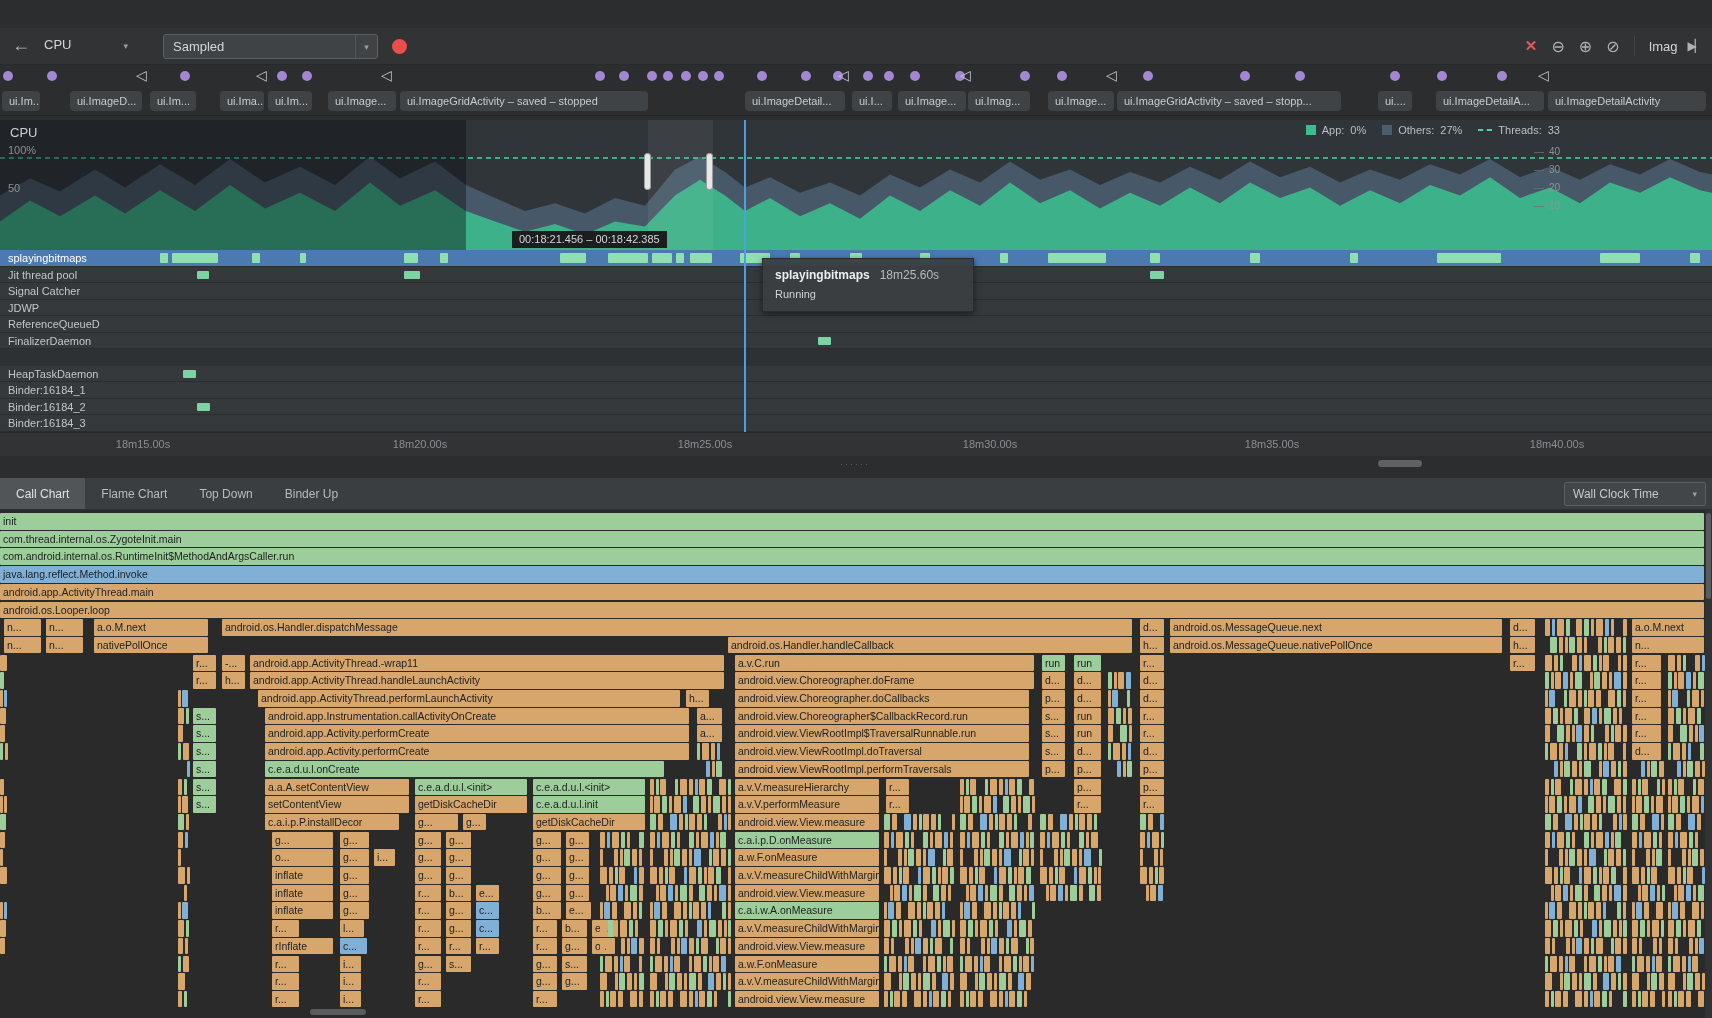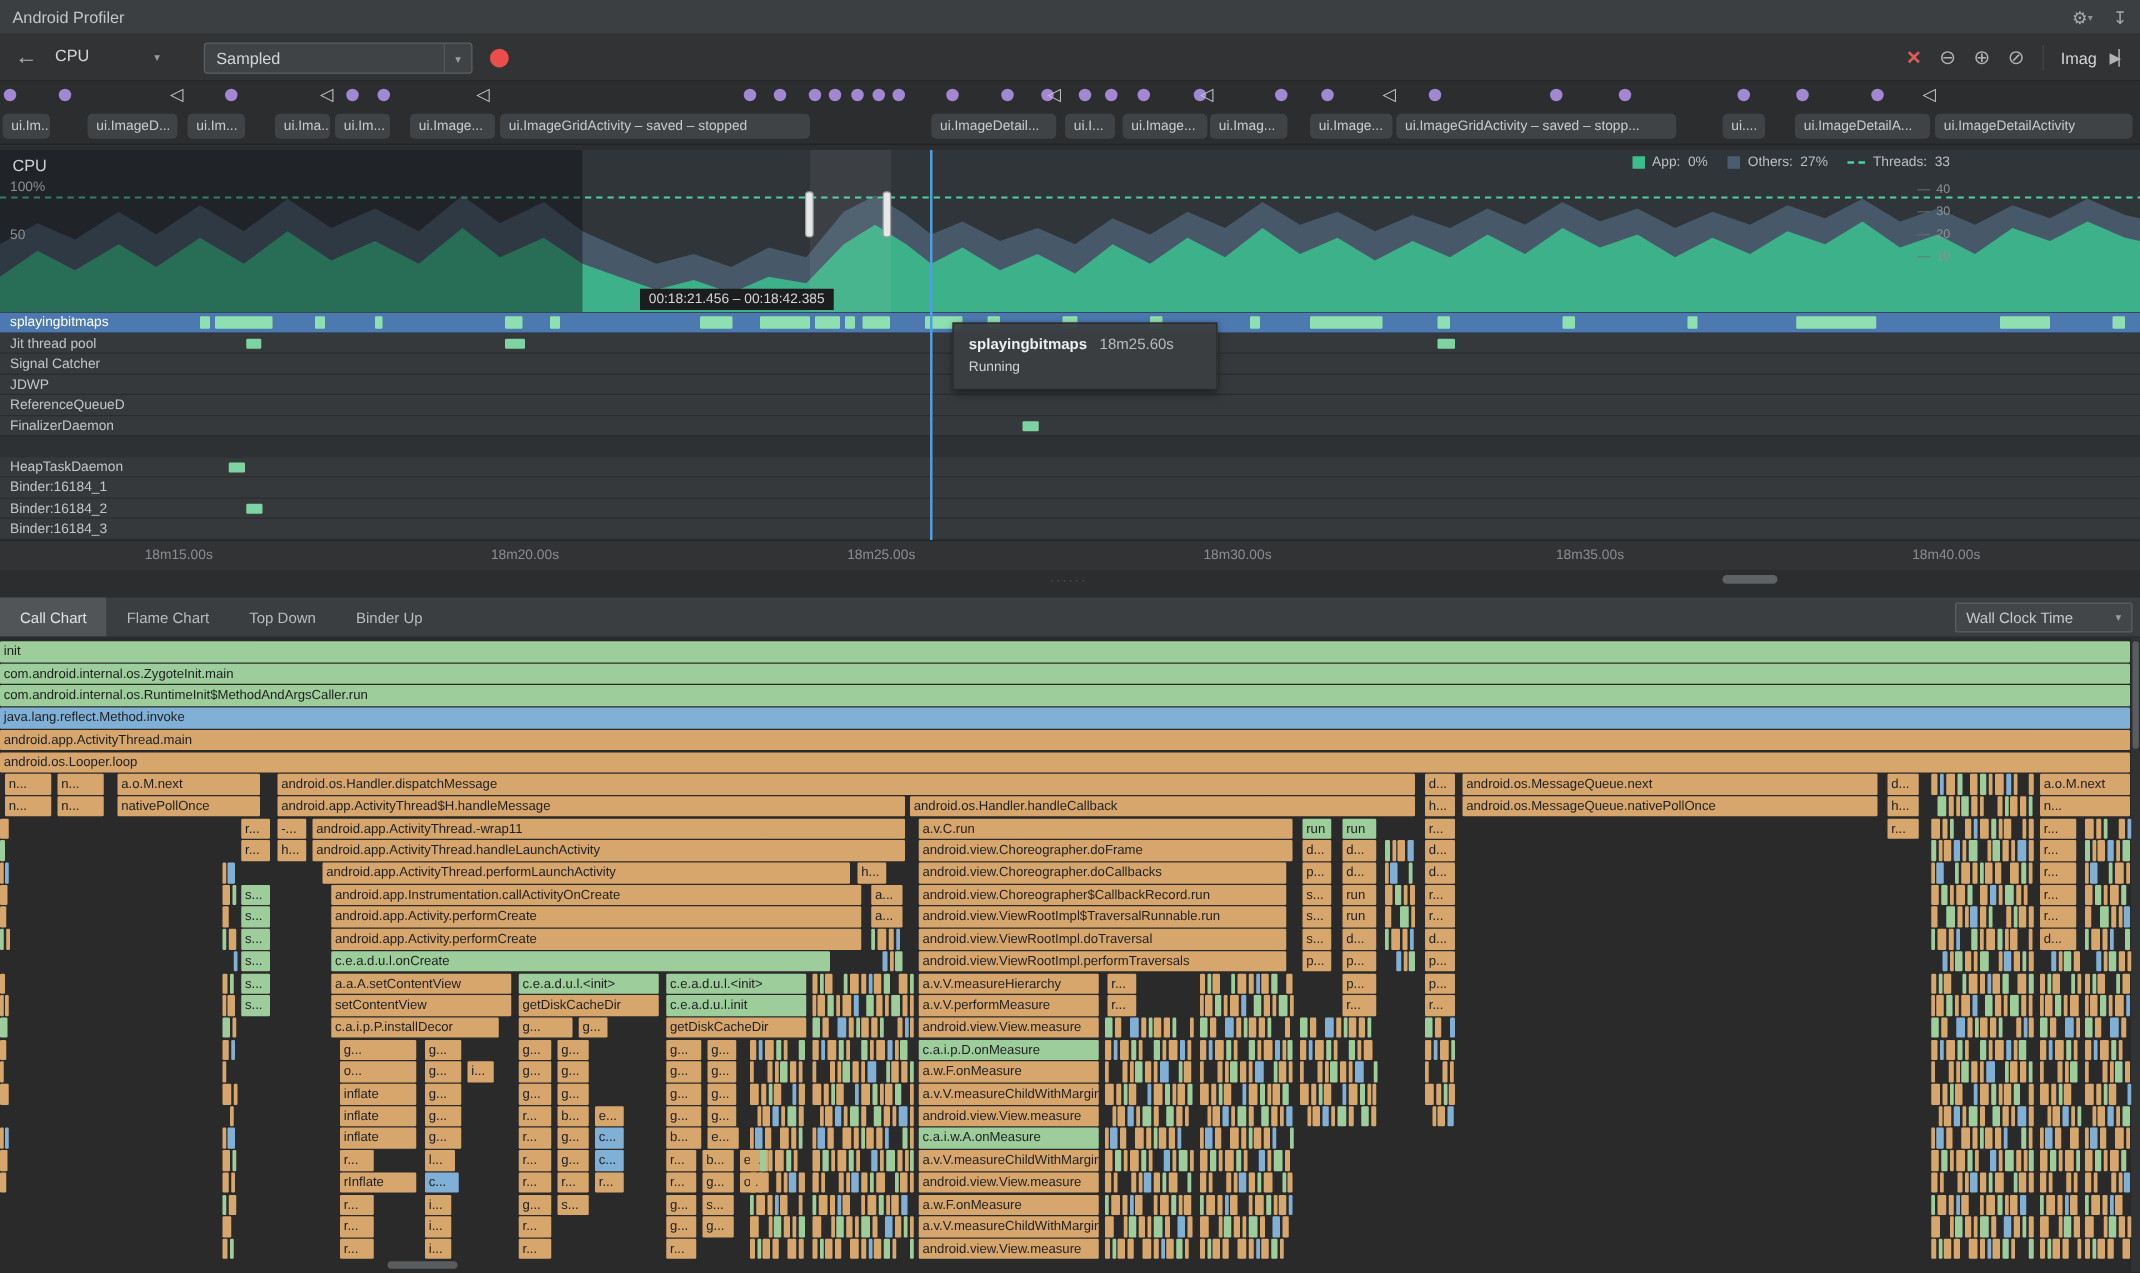--- a/index.html
+++ b/index.html
@@ -108,27 +108,20 @@
           padding-left:3px;white-space:nowrap;overflow:hidden;border-radius:1px;}
   .vtrack{position:absolute;right:0;top:0;width:7px;height:100%;background:#303234;}
   .vthumb{position:absolute;right:1px;top:3px;width:5px;height:86px;background:#595d60;border-radius:3px;}
   .hthumb{position:absolute;left:310px;top:499px;width:56px;height:6px;background:#595d60;border-radius:3px;}
 </style>
 </head>
 <body>
 
 <div id="app">
 
-  <div class="titlebar">
-    <span class="tb-title">Android Profiler</span>
-    <div class="tb-icons">
-      <span class="icon">⚙<span class="mini-caret">▾</span></span>
-      <span class="icon">↧</span>
-    </div>
-  </div>
 
   <div class="toolbar">
     <span class="back">←</span>
     <div class="session-select">
       <span>CPU</span><span class="caret">▾</span>
     </div>
     <div class="combo">
       <span>Sampled</span>
       <span class="combo-caret">▾</span>
     </div>
@@ -347,37 +340,36 @@
       <span class="caret">▾</span>
     </span>
   </div>
 
   <div class="callchart" id="callchart">
     <div class="vtrack">
       <div class="vthumb"></div>
     </div>
     <div class="hthumb"></div>
   <div class="cblock" style="left: 0px; top: 3px; width: 1704px; background: rgb(156, 205, 154);">init</div>
-      <div class="cblock" style="left: 0px; top: 20.7px; width: 1704px; background: rgb(156, 205, 154);">com.android.internal.os.ZygoteInit.main</div>
+      <div class="cblock" style="left: 0px; top: 20.7px; width: 1704px; background: rgb(156, 205, 154);">com.thread.internal.os.ZygoteInit.main</div>
       <div class="cblock" style="left: 0px; top: 38.4px; width: 1704px; background: rgb(156, 205, 154);">com.android.internal.os.RuntimeInit$MethodAndArgsCaller.run</div>
       <div class="cblock" style="left: 0px; top: 73.8px; width: 1704px; background: rgb(215, 166, 109);">android.app.ActivityThread.main</div>
       <div class="cblock" style="left: 0px; top: 56.1px; width: 1704px; background: rgb(129, 176, 214);">java.lang.reflect.Method.invoke</div>
       <div class="cblock" style="left: 0px; top: 91.5px; width: 1704px; background: rgb(215, 166, 109);">android.os.Looper.loop</div>
       <div class="cblock" style="left: 4px; top: 109.2px; width: 37px; background: rgb(215, 166, 109);">n...</div>
       <div class="cblock" style="left: 46px; top: 109.2px; width: 37px; background: rgb(215, 166, 109);">n...</div>
       <div class="cblock" style="left: 94px; top: 109.2px; width: 114px; background: rgb(215, 166, 109);">a.o.M.next</div>
       <div class="cblock" style="left: 222px; top: 109.2px; width: 910px; background: rgb(215, 166, 109);">android.os.Handler.dispatchMessage</div>
       <div class="cblock" style="left: 1140px; top: 109.2px; width: 24px; background: rgb(215, 166, 109);">d...</div>
       <div class="cblock" style="left: 1170px; top: 109.2px; width: 332px; background: rgb(215, 166, 109);">android.os.MessageQueue.next</div>
       <div class="cblock" style="left: 1510px; top: 109.2px; width: 25px; background: rgb(215, 166, 109);">d...</div>
       <div class="cblock" style="left: 1632px; top: 109.2px; width: 72px; background: rgb(215, 166, 109);">a.o.M.next</div>
       <div class="cblock" style="left: 4px; top: 126.9px; width: 37px; background: rgb(215, 166, 109);">n...</div>
       <div class="cblock" style="left: 46px; top: 126.9px; width: 37px; background: rgb(215, 166, 109);">n...</div>
       <div class="cblock" style="left: 94px; top: 126.9px; width: 114px; background: rgb(215, 166, 109);">nativePollOnce</div>
-      <div class="cblock" style="left: 222px; top: 126.9px; width: 502px; background: rgb(215, 166, 109);">android.app.ActivityThread$H.handleMessage</div>
       <div class="cblock" style="left: 728px; top: 126.9px; width: 404px; background: rgb(215, 166, 109);">android.os.Handler.handleCallback</div>
       <div class="cblock" style="left: 1140px; top: 126.9px; width: 24px; background: rgb(215, 166, 109);">h...</div>
       <div class="cblock" style="left: 1170px; top: 126.9px; width: 332px; background: rgb(215, 166, 109);">android.os.MessageQueue.nativePollOnce</div>
       <div class="cblock" style="left: 1510px; top: 126.9px; width: 25px; background: rgb(215, 166, 109);">h...</div>
       <div class="cblock" style="left: 1632px; top: 126.9px; width: 72px; background: rgb(215, 166, 109);">n...</div>
       <div class="cblock" style="left: 193px; top: 144.6px; width: 23px; background: rgb(215, 166, 109);">r...</div>
       <div class="cblock" style="left: 222px; top: 144.6px; width: 23px; background: rgb(215, 166, 109);">-...</div>
       <div class="cblock" style="left: 250px; top: 144.6px; width: 474px; background: rgb(215, 166, 109);">android.app.ActivityThread.-wrap11</div>
       <div class="cblock" style="left: 735px; top: 144.6px; width: 299px; background: rgb(215, 166, 109);">a.v.C.run</div>
       <div class="cblock" style="left: 1042px; top: 144.6px; width: 23px; background: rgb(156, 205, 154);">run</div>

